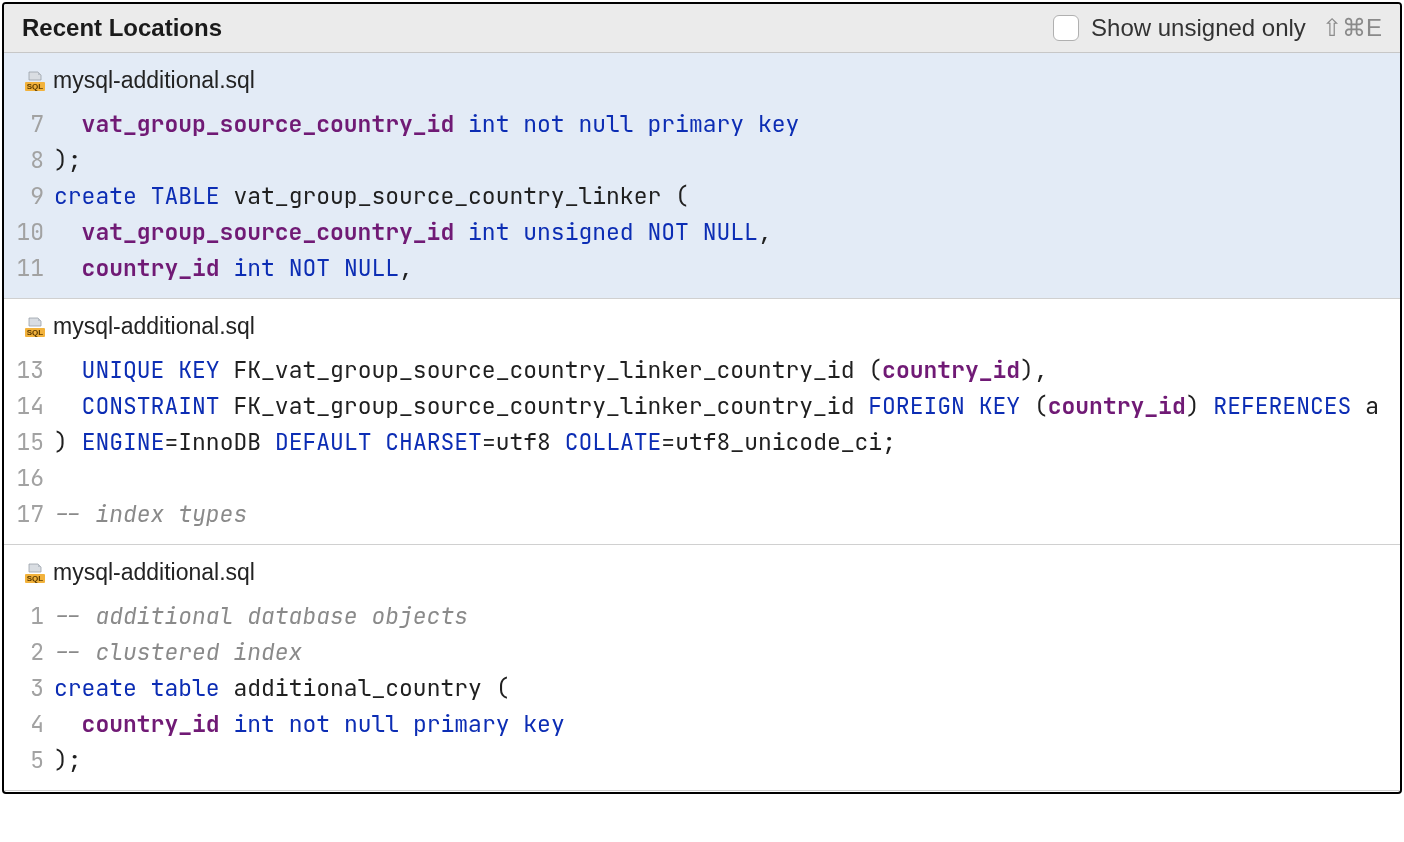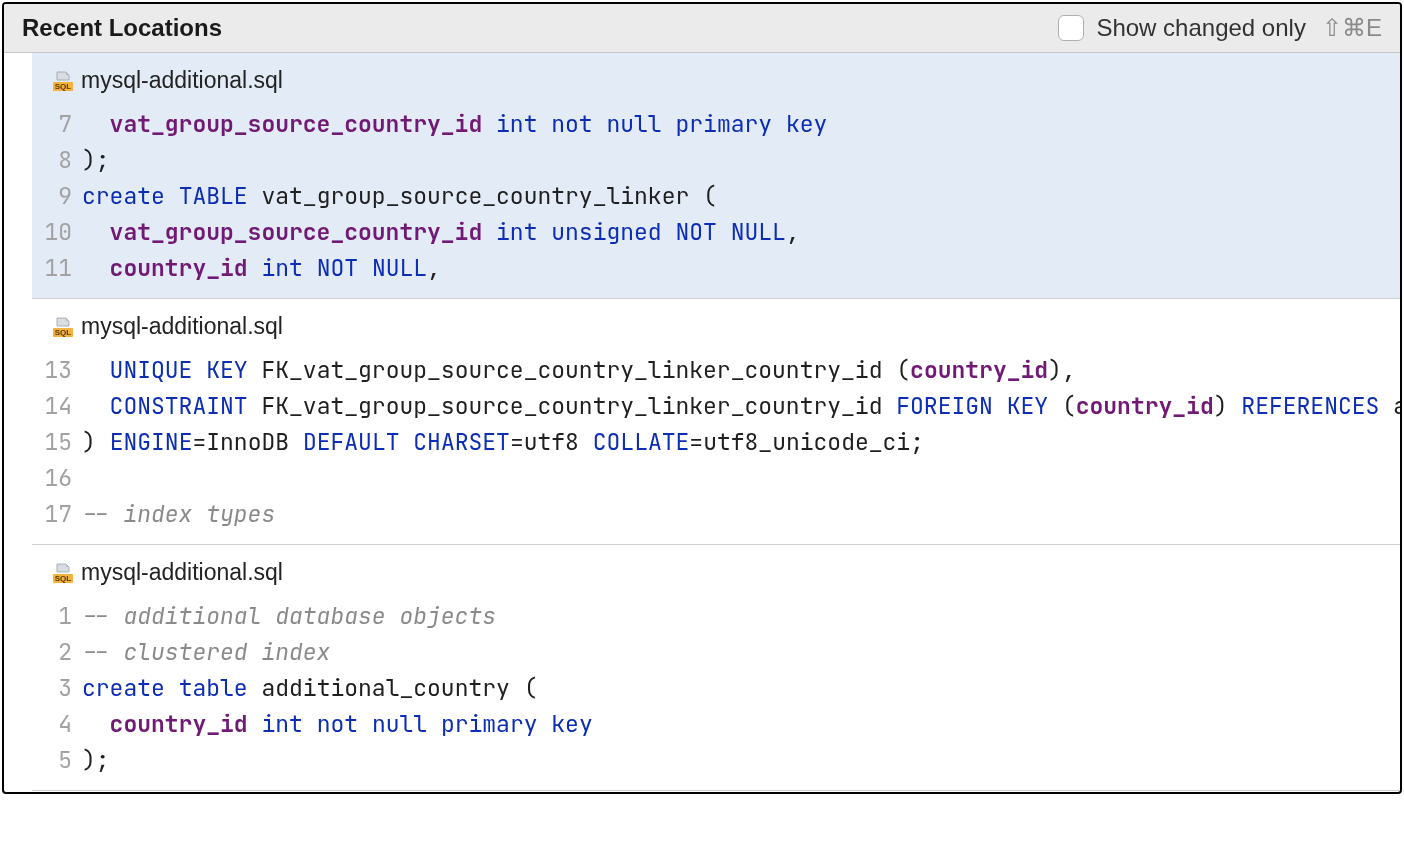--- a/index.html
+++ b/index.html
@@ -32,21 +32,21 @@
     display: flex; align-items: center; gap: 12px;
   }
   .checkbox {
     width: 26px; height: 26px; border: 1px solid #b0b0b0;
     border-radius: 6px; background: #fff;
   }
   .changed-label {
     font-size: 24px; color: #333;
   }
   .shortcut { color: #8a8a8a; font-size: 24px; margin-left: 4px; }
-  .body { flex: 1; overflow: auto; padding-left: 28px; }
+  .body { flex: 1; overflow: auto; }
   .block {
     border-bottom: 1px solid #d0d0d0;
   }
   .block.selected { background: #e3ebf6; }
   .block.normal { background: #fff; }
   .file-header {
     display: flex; align-items: center; gap: 8px;
     padding: 14px 18px 6px 21px;
   }
   .sql-icon {
@@ -75,21 +75,21 @@
   .cmt  { color: #8a8a8a; font-style: italic; }
 </style>
 </head>
 <body>
 
 <div class="window">
   <div class="header">
     <div class="title">Recent Locations</div>
     <div class="right">
       <div class="checkbox"></div>
-      <div class="changed-label">Show changed only</div>
+      <div class="changed-label">Show unsigned only</div>
       <div class="shortcut">⇧⌘E</div>
     </div>
   </div>
   <div class="body" id="body">
       <div class="block selected">
         <div class="file-header">
           <svg viewBox="0 0 20 20" class="sql-icon">
             <path d="M4 1 h9 l3 3 v5 h-12 z" fill="#d9dde2" stroke="#9aa1aa" stroke-width="0.8"></path>
             <path d="M13 1 v3 h3 z" fill="#b9c0c8"></path>
             <rect x="0" y="11" width="20" height="9" rx="1" fill="#f2b23c"></rect>

